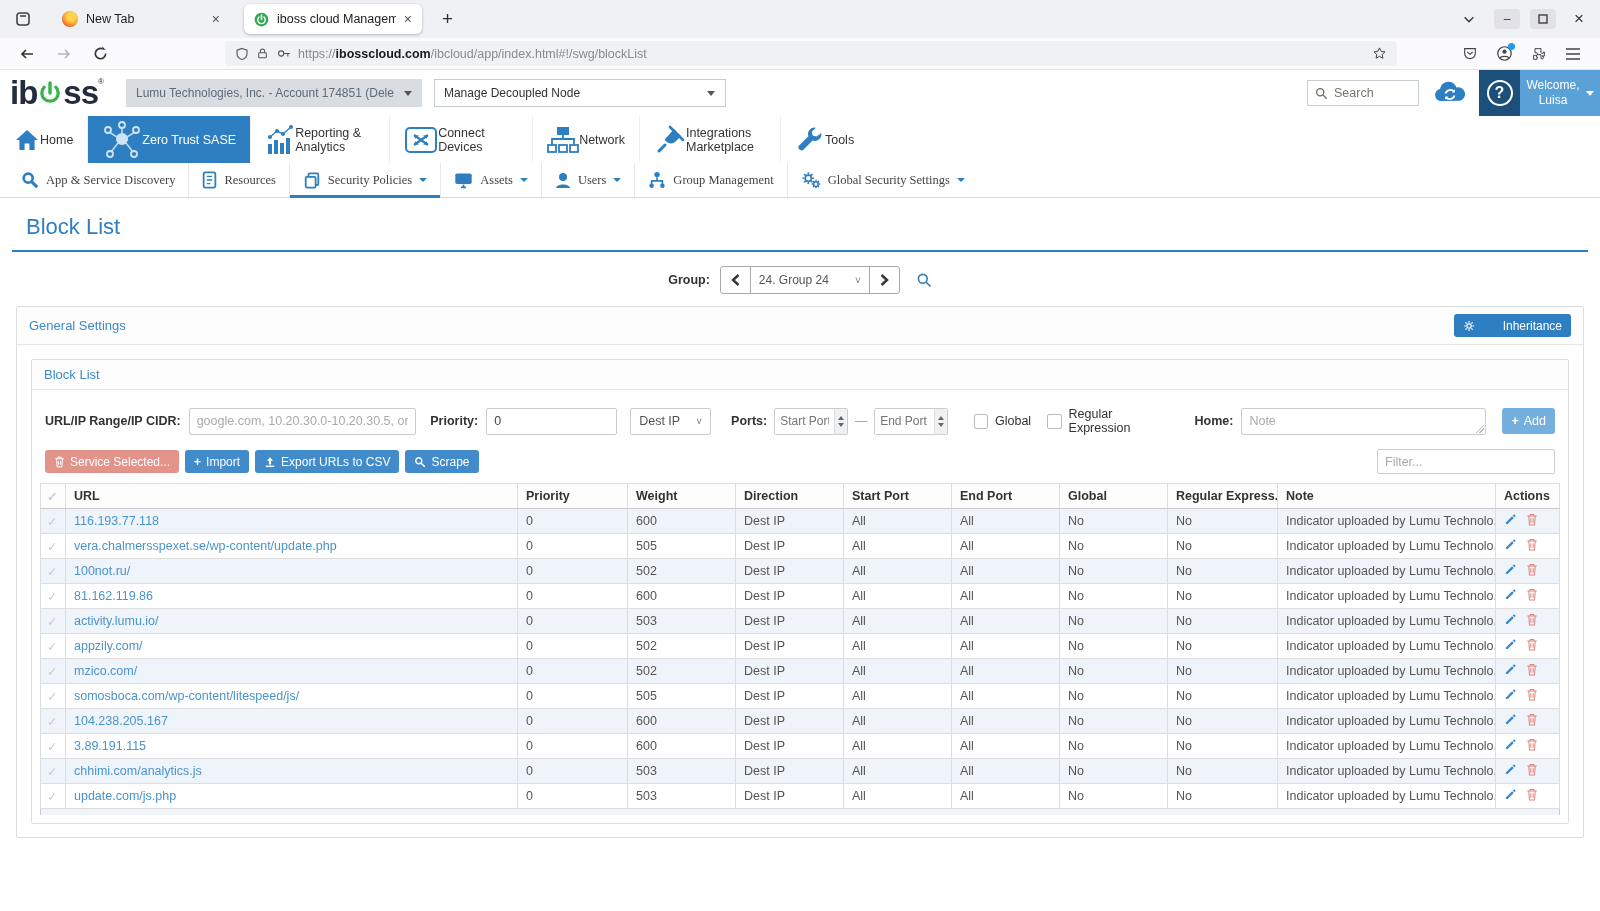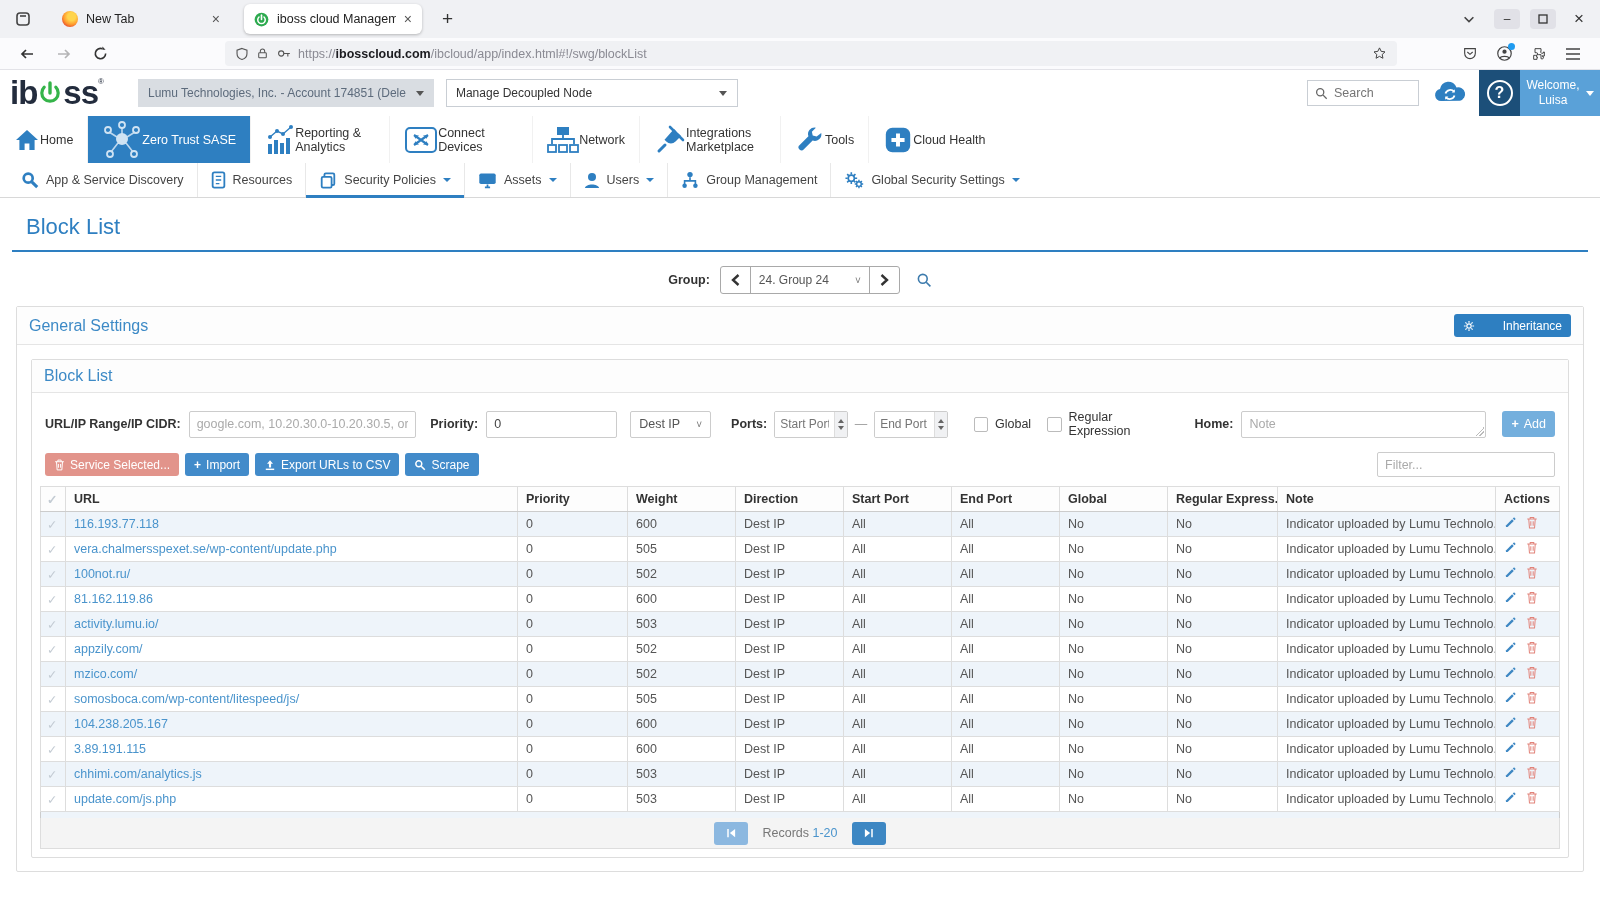--- a/index.html
+++ b/index.html
@@ -29,21 +29,21 @@
   .urlbar { flex:0 0 1172px; height:25px; margin-left:108px; background:#f0f1f4; border-radius:4px;
             display:flex; align-items:center; padding:0 10px; gap:7px; }
   .urltext { flex:1; font-size:12.5px; color:#8a8a93; white-space:nowrap; overflow:hidden; }
   .urltext b { color:#1b1b1f; font-weight:700;margin-top:20px; }
   .navbar .right-icons { display:flex; align-items:center; margin-left:auto; }
   .acct-wrap { position:relative; display:flex; }
   .acct-dot { position:absolute; top:-2px; right:-2px; width:7px; height:7px; border-radius:50%; background:#1f9bf0; }
 
   
   .app-header { height:46px; background:#fff; display:flex; align-items:center; padding-left:10px; }
-  .logo { display:flex; align-items:flex-start; margin-right:34px; }
+  .logo { display:flex; align-items:flex-start; margin-right:22px; }
   .logo .lt { font-size:33px; font-weight:800; color:#232c3d; letter-spacing:-1px; line-height:40px; }
   .logo svg { margin:8px 1px 0; }
   .logo .reg { font-size:8px; color:#232c3d; margin-top:4px; }
   .hsel { height:28px; display:flex; align-items:center; font-size:12px; padding:0 10px; }
   .hsel .caret { margin-left:10px; }
   .caret { width:0; height:0; border-left:4px solid transparent; border-right:4px solid transparent; border-top:5px solid #555; }
   .sel-gray { width:296px; background:#d9dde2; color:#5d6b7c; margin-right:12px; justify-content:space-between; }
   .sel-white { width:292px; background:#fff; border:1px solid #c9ced4; color:#333; justify-content:space-between;padding-left:9px; }
   .app-header .spacer { flex:1; }
   .hsearch { width:112px; height:26px; border:1px solid #c9ced4; display:flex; align-items:center; padding:0 7px; gap:6px; }
@@ -62,21 +62,21 @@
   .main-nav { height:47px; display:flex; background:#fff; }
   .mn-item { display:flex; align-items:center; padding:0 14px; font-size:12.5px; color:#333;
              border-left:1px solid #f1f1f1; }
   .mn-item:first-child { border-left:none; }
   .mn-item .lbl2 { max-width:80px; line-height:14px; }
   .mn-item.active { background:#2e7fc1; color:#fff; }
 
   
   .sub-nav { height:35px; display:flex; align-items:stretch; background:#fff; border-bottom:1px solid #d8d8d8; padding-left:8px; }
   .sn-item { display:flex; align-items:center; gap:7px; padding:0 13px; font-size:12.5px; color:#444; position:relative;
-             border-left:1px solid #e8e8e8; }
+             border-left:1px solid #e8e8e8;font-family:Liberation Serif, serif; }
   .sn-item:first-child { border-left:none; }
   .sn-item.active:after { content:""; position:absolute; left:0; right:0; bottom:-1px; height:3px; background:#2e7fc1; }
   .sn-caret { width:0; height:0; border-left:4px solid transparent; border-right:4px solid transparent; border-top:4px solid #2e7fc1; }
 
   
   .content { padding:10px 12px 0; }
   .page-title { color:#2e7fc1; font-size:22px; font-weight:400; padding:6px 0 10px 14px; }
   .title-rule { border-bottom:2px solid #2e7fc1; }
   .group-row { display:flex; align-items:center; justify-content:center; margin:14px 0 12px; gap:10px; }
   .group-label { font-size:12.5px; font-weight:700; color:#333; }
@@ -85,21 +85,21 @@
   .group-arrow.l { border-right:1px solid #a9a9a9; }
   .group-arrow.r { border-left:1px solid #a9a9a9; }
   .group-select { width:118px; display:flex; align-items:center; justify-content:space-between; padding:0 8px; font-size:12px; color:#555; }
   .gsel-caret { color:#777; font-size:10px; }
 
   
   .panel { border:1px solid #ddd; border-radius:2px; background:#fff; }
   .outer-panel { margin:0 4px; }
   .panel-head { display:flex; align-items:center; justify-content:space-between; padding:7px 12px;
                 border-bottom:1px solid #e5e5e5; background:#fdfdfd; }
-  .panel-title { color:#3d8ac6; font-size:16px; }
+  .panel-title { color:#3d8ac6; font-size:13px; }
   .outer-body { padding:14px 14px 13px; }
   .btn { display:inline-flex; align-items:center; gap:5px; border-radius:3px; color:#fff; font-size:12px;
          padding:0 9px; height:23px; border:none; font-family:"Liberation Sans", sans-serif; }
   .btn-inherit { background:#2e7fc1;gap:28px; }
   .btn-blue { background:#428bca; }
   .btn-salmon { background:#e2948b; }
   .btn-add { background:#74afdd; height:26px; font-size:12.5px; }
 
   
   .form-row { display:flex; align-items:center; padding:17px 13px 14px; font-size:12.5px; color:#333; }
@@ -398,29 +398,20 @@
     </span>
     <span class="lbl2">Integrations Marketplace</span>
   </div>
   <div class="mn-item">
     <span>
       <svg width="30" height="30" viewBox="0 0 32 32">
           <path d="M28 8.5a7 7 0 0 1-9.2 8L9.5 25.8a3.2 3.2 0 1 1-4.5-4.5l9.3-9.3a7 7 0 0 1 8-9.2L18 7.1l.9 4.2 4.2.9z" fill="#2e7fc1"></path>
         </svg>
     </span>
     <span>Tools</span>
-  </div>
-  <div class="mn-item">
-    <span>
-      <svg width="30" height="30" viewBox="0 0 32 32">
-          <rect x="3" y="3" width="26" height="26" rx="7" fill="#2e7fc1"></rect>
-          <path d="M16 9v14M9 16h14" stroke="#fff" stroke-width="4.2"></path>
-        </svg>
-    </span>
-    <span>Cloud Health</span>
   </div>
 </nav>
 
 <nav class="sub-nav">
   <div class="sn-item">
     <span>
       <svg width="18" height="18" viewBox="0 0 20 20">
           <circle cx="8" cy="8" r="5" fill="none" stroke="#2e7fc1" stroke-width="3"></circle>
           <path d="M12 12l6 6" stroke="#2e7fc1" stroke-width="3.4"></path>
         </svg>
@@ -915,35 +906,18 @@
                       </svg>
                     </span><span class="act-ic">
                       <svg width="12" height="13" viewBox="0 0 20 22">
                         <path d="M2 5h16M7 5V2.5h6V5M4.5 5l1.2 15.5h8.6L15.5 5M8 9v7.5M12 9v7.5" fill="none" stroke="#e2837a" stroke-width="1.7"></path>
                       </svg>
                     </span></td>
                 </tr>
               </tbody>
           </table>
           <div class="sliver"></div>
-          <div class="table-footer">
-            <span class="pg-btn pg-prev">
-              <svg width="12" height="12" viewBox="0 0 16 16">
-                  <path d="M3 2.5v11H5v-11z" fill="#fff"></path>
-                  <path d="M13.5 2.5L6.5 8l7 5.5z" fill="#fff"></path>
-                </svg>
-            </span>
-            <span class="records">
-              <span>Records</span> <b>1-20</b>
-            </span>
-            <span class="pg-btn pg-next">
-              <svg width="12" height="12" viewBox="0 0 16 16">
-                  <path d="M11 2.5v11h2v-11z" fill="#fff"></path>
-                  <path d="M2.5 2.5L9.5 8l-7 5.5z" fill="#fff"></path>
-                </svg>
-            </span>
-          </div>
         </div>
 
       </section>
     </div>
   </section>
 </div>
 
 </body></html>

